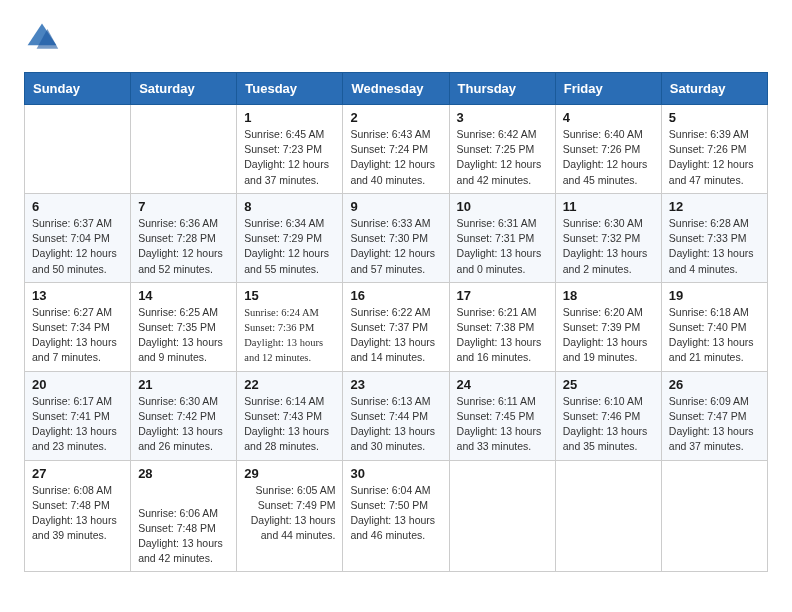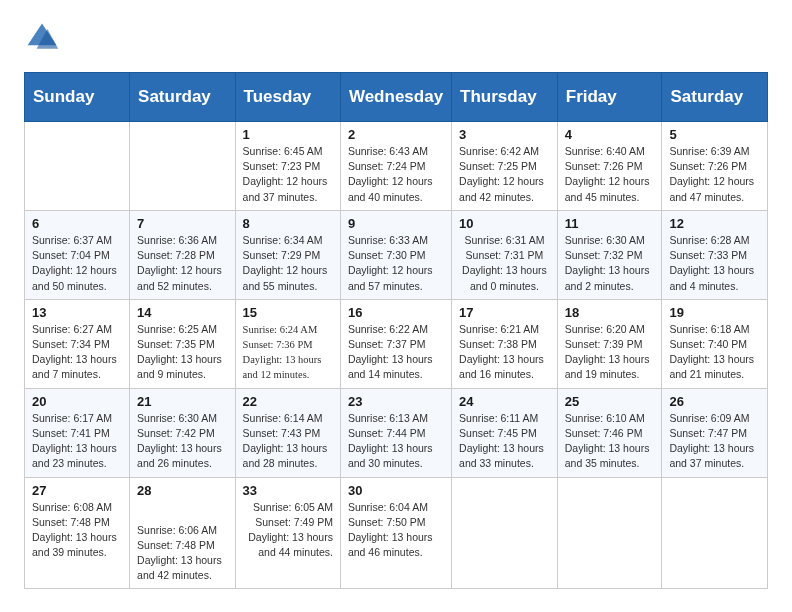--- a/index.html
+++ b/index.html
@@ -53,23 +53,23 @@
       color: #333;
     }
     .calendar {
       width: 100%;
       border-collapse: collapse;
       border: 1px solid #ccc;
     }
     .calendar th {
       background-color: #2a6db5;
       color: #fff;
-      font-size: 17px;
-      font-weight: bold;
-      padding: 14px 8px;
+      font-size: 13px;
+      font-weight: bold;
+      padding: 8px 8px;
       text-align: left;
       border: 1px solid #1a5a9a;
     }
     .calendar td {
       vertical-align: top;
       border: 1px solid #ccc;
       padding: 5px 7px;
       width: calc(100% / 7);
       min-height: 80px;
       font-size: 11px;
@@ -194,21 +194,21 @@
         </td>
         <td>
           <span class="day-number">9</span>
           <div class="day-info" style="white-space: pre-line;">Sunrise: 6:33 AM
 Sunset: 7:30 PM
 Daylight: 12 hours
 and 57 minutes.</div>
         </td>
         <td>
           <span class="day-number">10</span>
-          <div class="day-info" style="white-space: pre-line; text-align: center;">Sunrise: 6:31 AM
+          <div class="day-info" style="white-space: pre-line;">Sunrise: 6:31 AM
 Sunset: 7:31 PM
 Daylight: 13 hours
 and 0 minutes.</div>
         </td>
         <td>
           <span class="day-number">11</span>
           <div class="day-info" style="white-space: pre-line;">Sunrise: 6:30 AM
 Sunset: 7:32 PM
 Daylight: 13 hours
 and 2 minutes.</div>
@@ -332,21 +332,21 @@
 and 39 minutes.</div>
         </td>
         <td>
           <span class="day-number">28</span>
           <div class="day-info" style="white-space: pre-line; margin-top: 25px;">Sunrise: 6:06 AM
 Sunset: 7:48 PM
 Daylight: 13 hours
 and 42 minutes.</div>
         </td>
         <td>
-          <span class="day-number">33</span>
+          <span class="day-number">29</span>
           <div class="day-info" style="white-space: pre-line; text-align: right;">Sunrise: 6:05 AM
 Sunset: 7:49 PM
 Daylight: 13 hours
 and 44 minutes.</div>
         </td>
         <td>
           <span class="day-number">30</span>
           <div class="day-info" style="white-space: pre-line;">Sunrise: 6:04 AM
 Sunset: 7:50 PM
 Daylight: 13 hours

